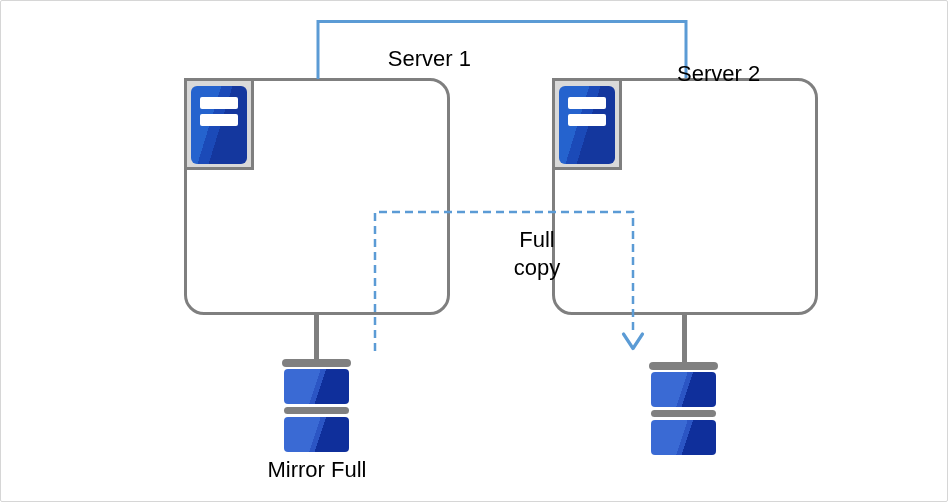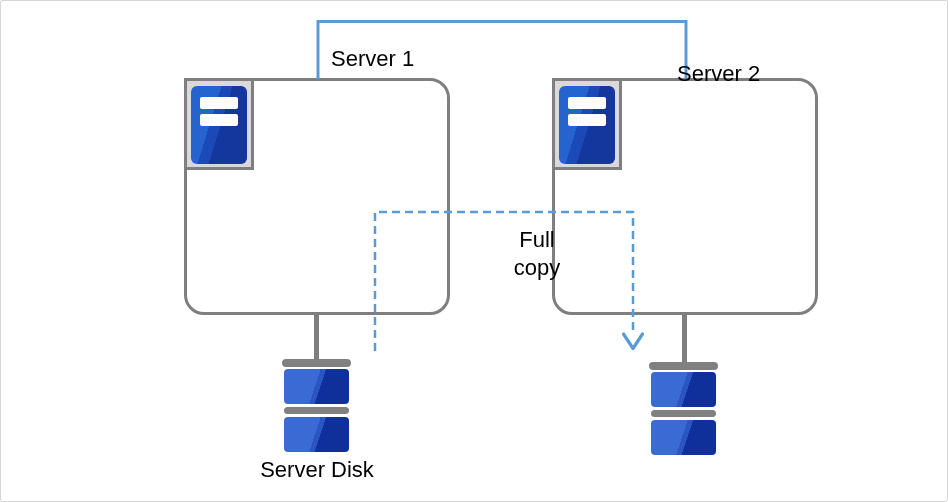--- a/index.html
+++ b/index.html
@@ -106,21 +106,21 @@
     border-radius: 3.5px;
   }
 
   .label {
     position: absolute;
     color: #000000;
     font-size: 22px;
     line-height: 26px;
     z-index: 6;
   }
-  .label.server1 { left: 330px; top: 45px; width: 140px; text-align: left; }
+  .label.server1 { left: 330px; top: 45px; width: 140px; text-align: right; }
   .label.server2 { left: 676px; top: 60px; width: 144px; }
   .label.fullcopy { left: 476px; top: 225px; width: 120px; text-align: center; white-space: pre-line; line-height: 28px; }
   .label.mirrordisk { left: 240px; top: 456px; width: 152px; text-align: center; }
 </style>
 </head>
 <body>
 
 <div class="canvas">
 
   <svg class="svg-overlay" viewBox="0 0 948 502" xmlns="http://www.w3.org/2000/svg">
@@ -152,21 +152,21 @@
 
   <div class="stem st1"></div>
   <div class="stem st2"></div>
 
   <div class="disk d1">
     <div class="cap"></div>
     <div class="platter p1"></div>
     <div class="divider"></div>
     <div class="platter p2"></div>
   </div>
-  <div class="label mirrordisk">Server Disk</div>
+  <div class="label mirrordisk">Mirror Full</div>
 
   <div class="disk d2">
     <div class="cap"></div>
     <div class="platter p1"></div>
     <div class="divider"></div>
     <div class="platter p2"></div>
   </div>
 
 </div>
 

